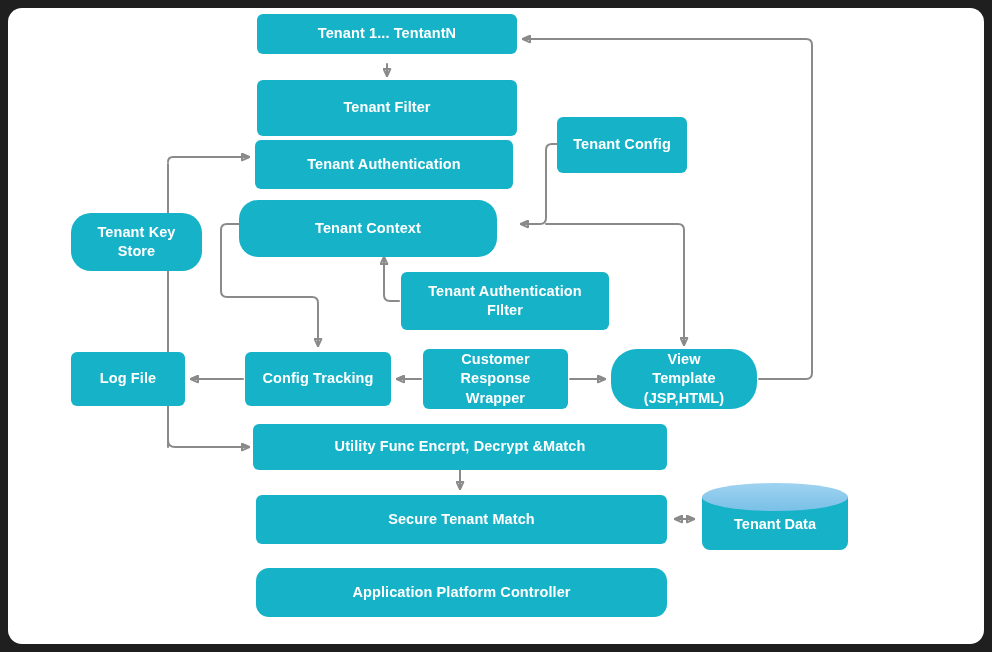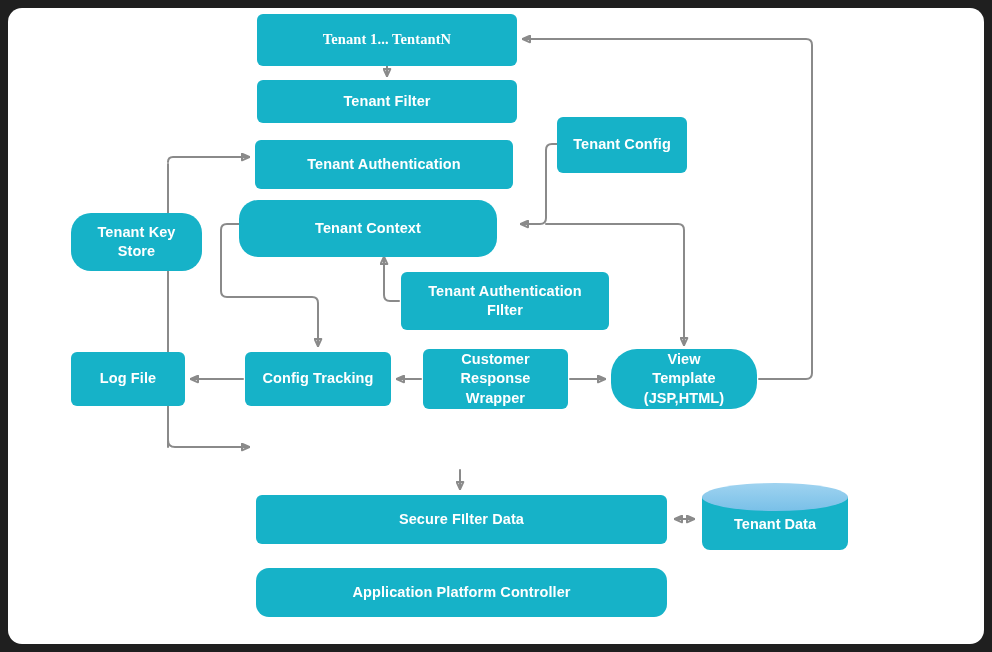--- a/index.html
+++ b/index.html
@@ -139,25 +139,25 @@
 
       <path d="M570,379 L605,379" marker-end="url(#ah)"></path>
 
       <path d="M759,379 L806,379 Q812,379 812,373 L812,45 Q812,39 806,39 L523,39" marker-end="url(#ah)"></path>
 
       <path d="M460,470 L460,489" marker-end="url(#ah)"></path>
 
       <path d="M675,519 L694,519" marker-end="url(#ah)" marker-start="url(#ahs)"></path>
     </svg>
 
-    <div class="node" style="left:257px; top:14px; width:260px; height:52px;font-family:Liberation Serif, serif;">
+    <div class="node" style="left:257px; top:14px; width:260px; height:40px;">
       <span>Tenant 1... TentantN</span>
     </div>
 
-    <div class="node" style="left:257px; top:80px; width:260px; height:43px;">
+    <div class="node" style="left:257px; top:80px; width:260px; height:56px;">
       <span>Tenant Filter</span>
     </div>
 
     <div class="node" style="left:255px; top:140px; width:258px; height:49px;">
       <span>Tenant Authentication</span>
     </div>
 
     <div class="node" style="left:239px; top:200px; width:258px; height:57px;border-radius:19px;">
       <span>Tenant Context</span>
     </div>
@@ -189,23 +189,26 @@
 Response
 Wrapper</span>
     </div>
 
     <div class="node" style="left:611px; top:349px; width:146px; height:60px;border-radius:26px;">
       <span>View
 Template
 (JSP,HTML)</span>
     </div>
 
+    <div class="node" style="left:253px; top:424px; width:414px; height:46px;">
+      <span>Utility Func Encrpt, Decrypt &amp;Match</span>
+    </div>
 
     <div class="node" style="left:256px; top:495px; width:411px; height:49px;">
-      <span>Secure FIlter Data</span>
+      <span>Secure Tenant Match</span>
     </div>
 
     <div class="node" style="left:256px; top:568px; width:411px; height:49px;border-radius:13px;">
       <span>Application Platform Controller</span>
     </div>
 
     <div class="cyl" style="left:702px; top:483px; width:146px; height:67px;">
       <div class="cyl-body"></div>
       <div class="cyl-top"></div>
       <div class="cyl-label">

